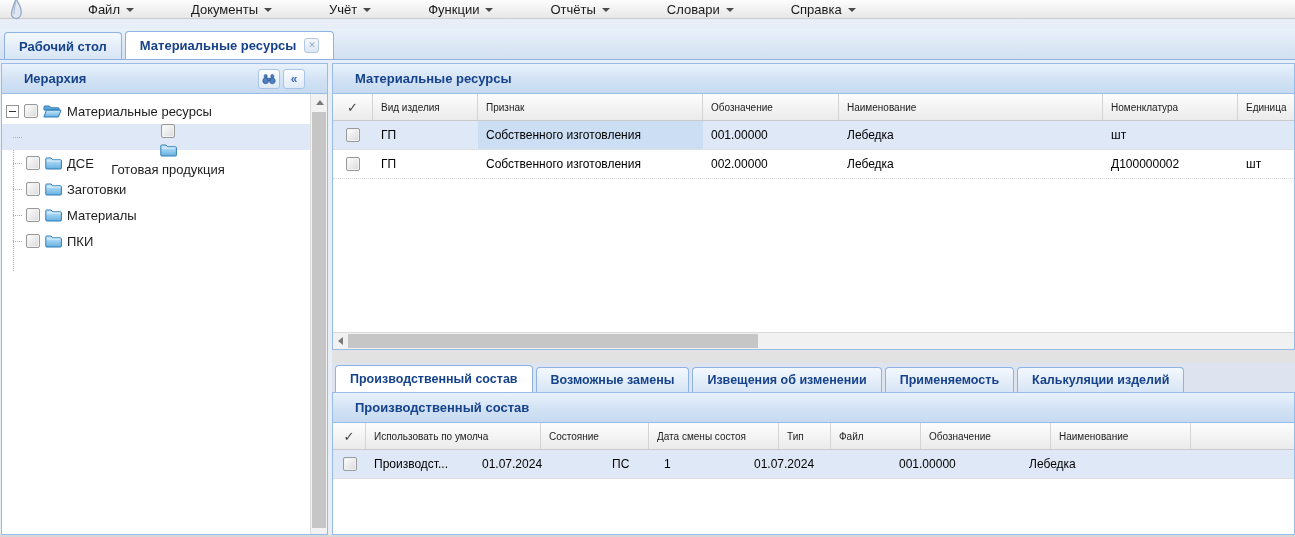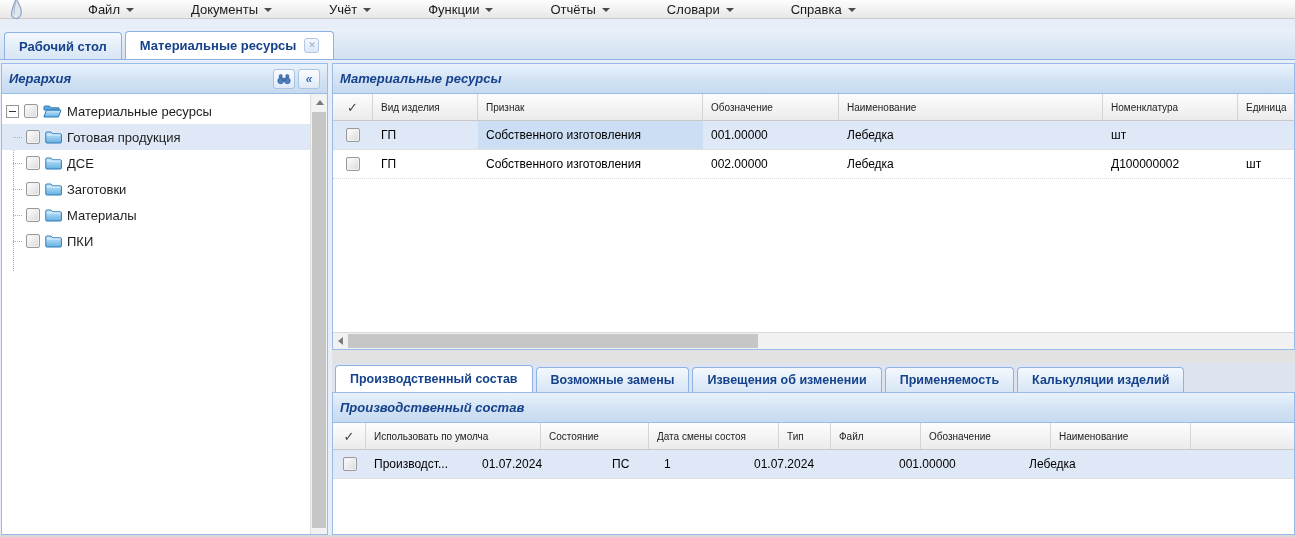--- a/index.html
+++ b/index.html
@@ -30,35 +30,35 @@
     font-weight:bold;font-size:13px;color:var(--accent-text);white-space:nowrap;}
   .tab.active{background:#fff;height:28px;}
   .tab-close{width:15px;height:15px;border-radius:3px;border:1px solid #b3c7e2;
     background:linear-gradient(#f5f9fd,#dce7f5);color:#96abcb;font-size:9px;line-height:13px;
     text-align:center;font-weight:normal;}
 
   
   .panel{position:absolute;border:1px solid var(--panel-border);background:#fff;overflow:hidden;}
   .panel-header{height:30px;background:linear-gradient(#e9f2fc,#d2e2f4 55%,#c6daf0);
     border-bottom:1px solid var(--panel-border);display:flex;align-items:center;
-    padding:0 7px;color:var(--accent-text);font-weight:bold;font-size:13px;font-style:italic;}
+    padding:0 22px;color:var(--accent-text);font-weight:bold;font-size:13px;}
   .panel-header .spacer{flex:1}
   .tool-btn{width:22px;height:20px;margin-left:3px;border:1px solid #aac4e4;border-radius:3px;
     background:linear-gradient(#fbfdfe,#dfeaf7);display:flex;align-items:center;justify-content:center;
     color:#3a6db5;font-weight:bold;font-size:12px;line-height:1;}
 
   
   .tree{position:absolute;left:0;top:30px;right:17px;bottom:0;padding-top:4px;overflow:hidden;}
   .tree-lines{position:absolute;left:11px;top:32px;height:145px;border-left:1px dotted #adadad;}
   .tree-row{position:relative;height:26px;display:flex;align-items:center;gap:5px;
     padding-left:4px;font-size:13px;color:#1d1d1d;white-space:nowrap;}
   .tree-row.child{padding-left:24px;}
   .tree-row.child::before{content:"";position:absolute;left:11px;top:13px;width:9px;
     border-top:1px dotted #adadad;}
-  .tree-row.selected{background:var(--selection-bg);}
+  .tree-row.selected{background:var(--selection-bg);flex-direction:column;}
   .expander{width:13px;height:13px;border:1px solid #959595;background:#fff;position:relative;flex:0 0 auto;}
   .expander::after{content:"";position:absolute;left:2px;right:2px;top:5px;height:1px;background:#333;}
   .checkbox{width:14px;height:14px;border:1px solid #999;border-radius:2px;flex:0 0 auto;
     background:linear-gradient(135deg,#ffffff,#d9d9d9);box-shadow:inset 0 0 0 1px #f2f2f2;}
   .foldericon{display:flex;align-items:center;flex:0 0 auto;}
 
   
   .vscroll{position:absolute;top:30px;right:0;bottom:0;width:17px;background:#f2f2f2;
     border-left:1px solid #dedede;}
   .vscroll-arrow{position:absolute;top:0;left:0;width:17px;height:17px;display:flex;

